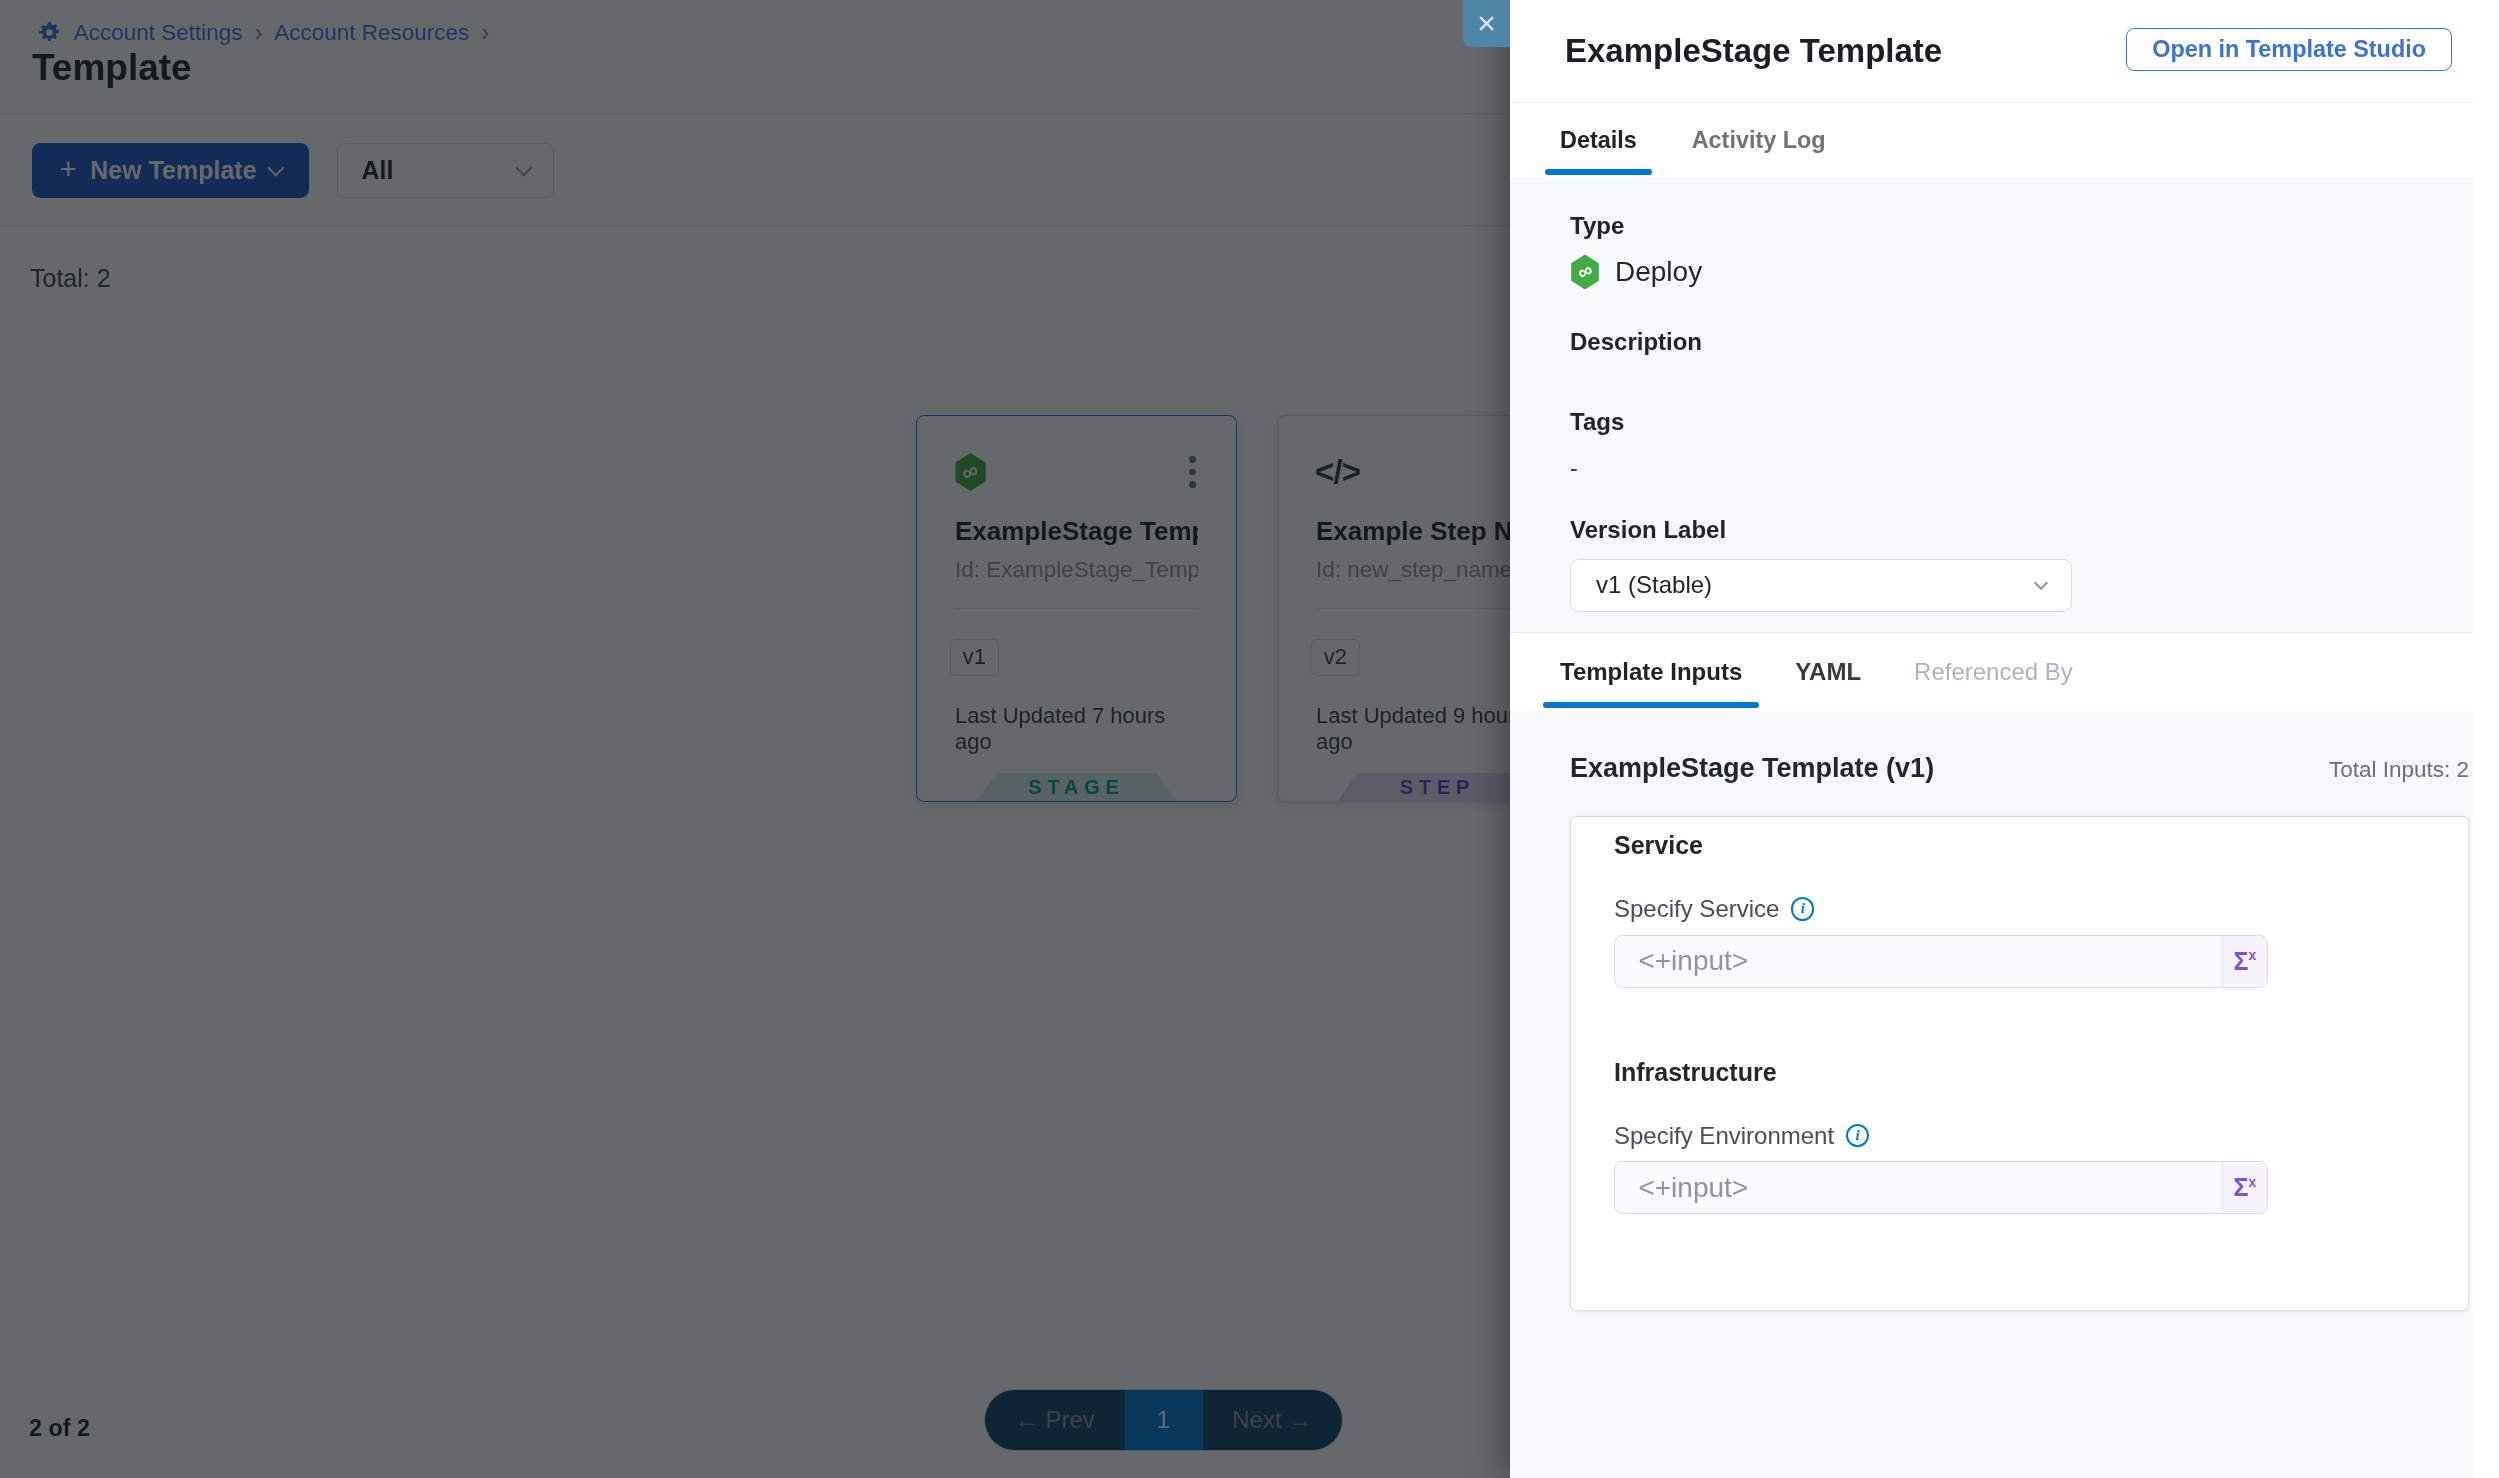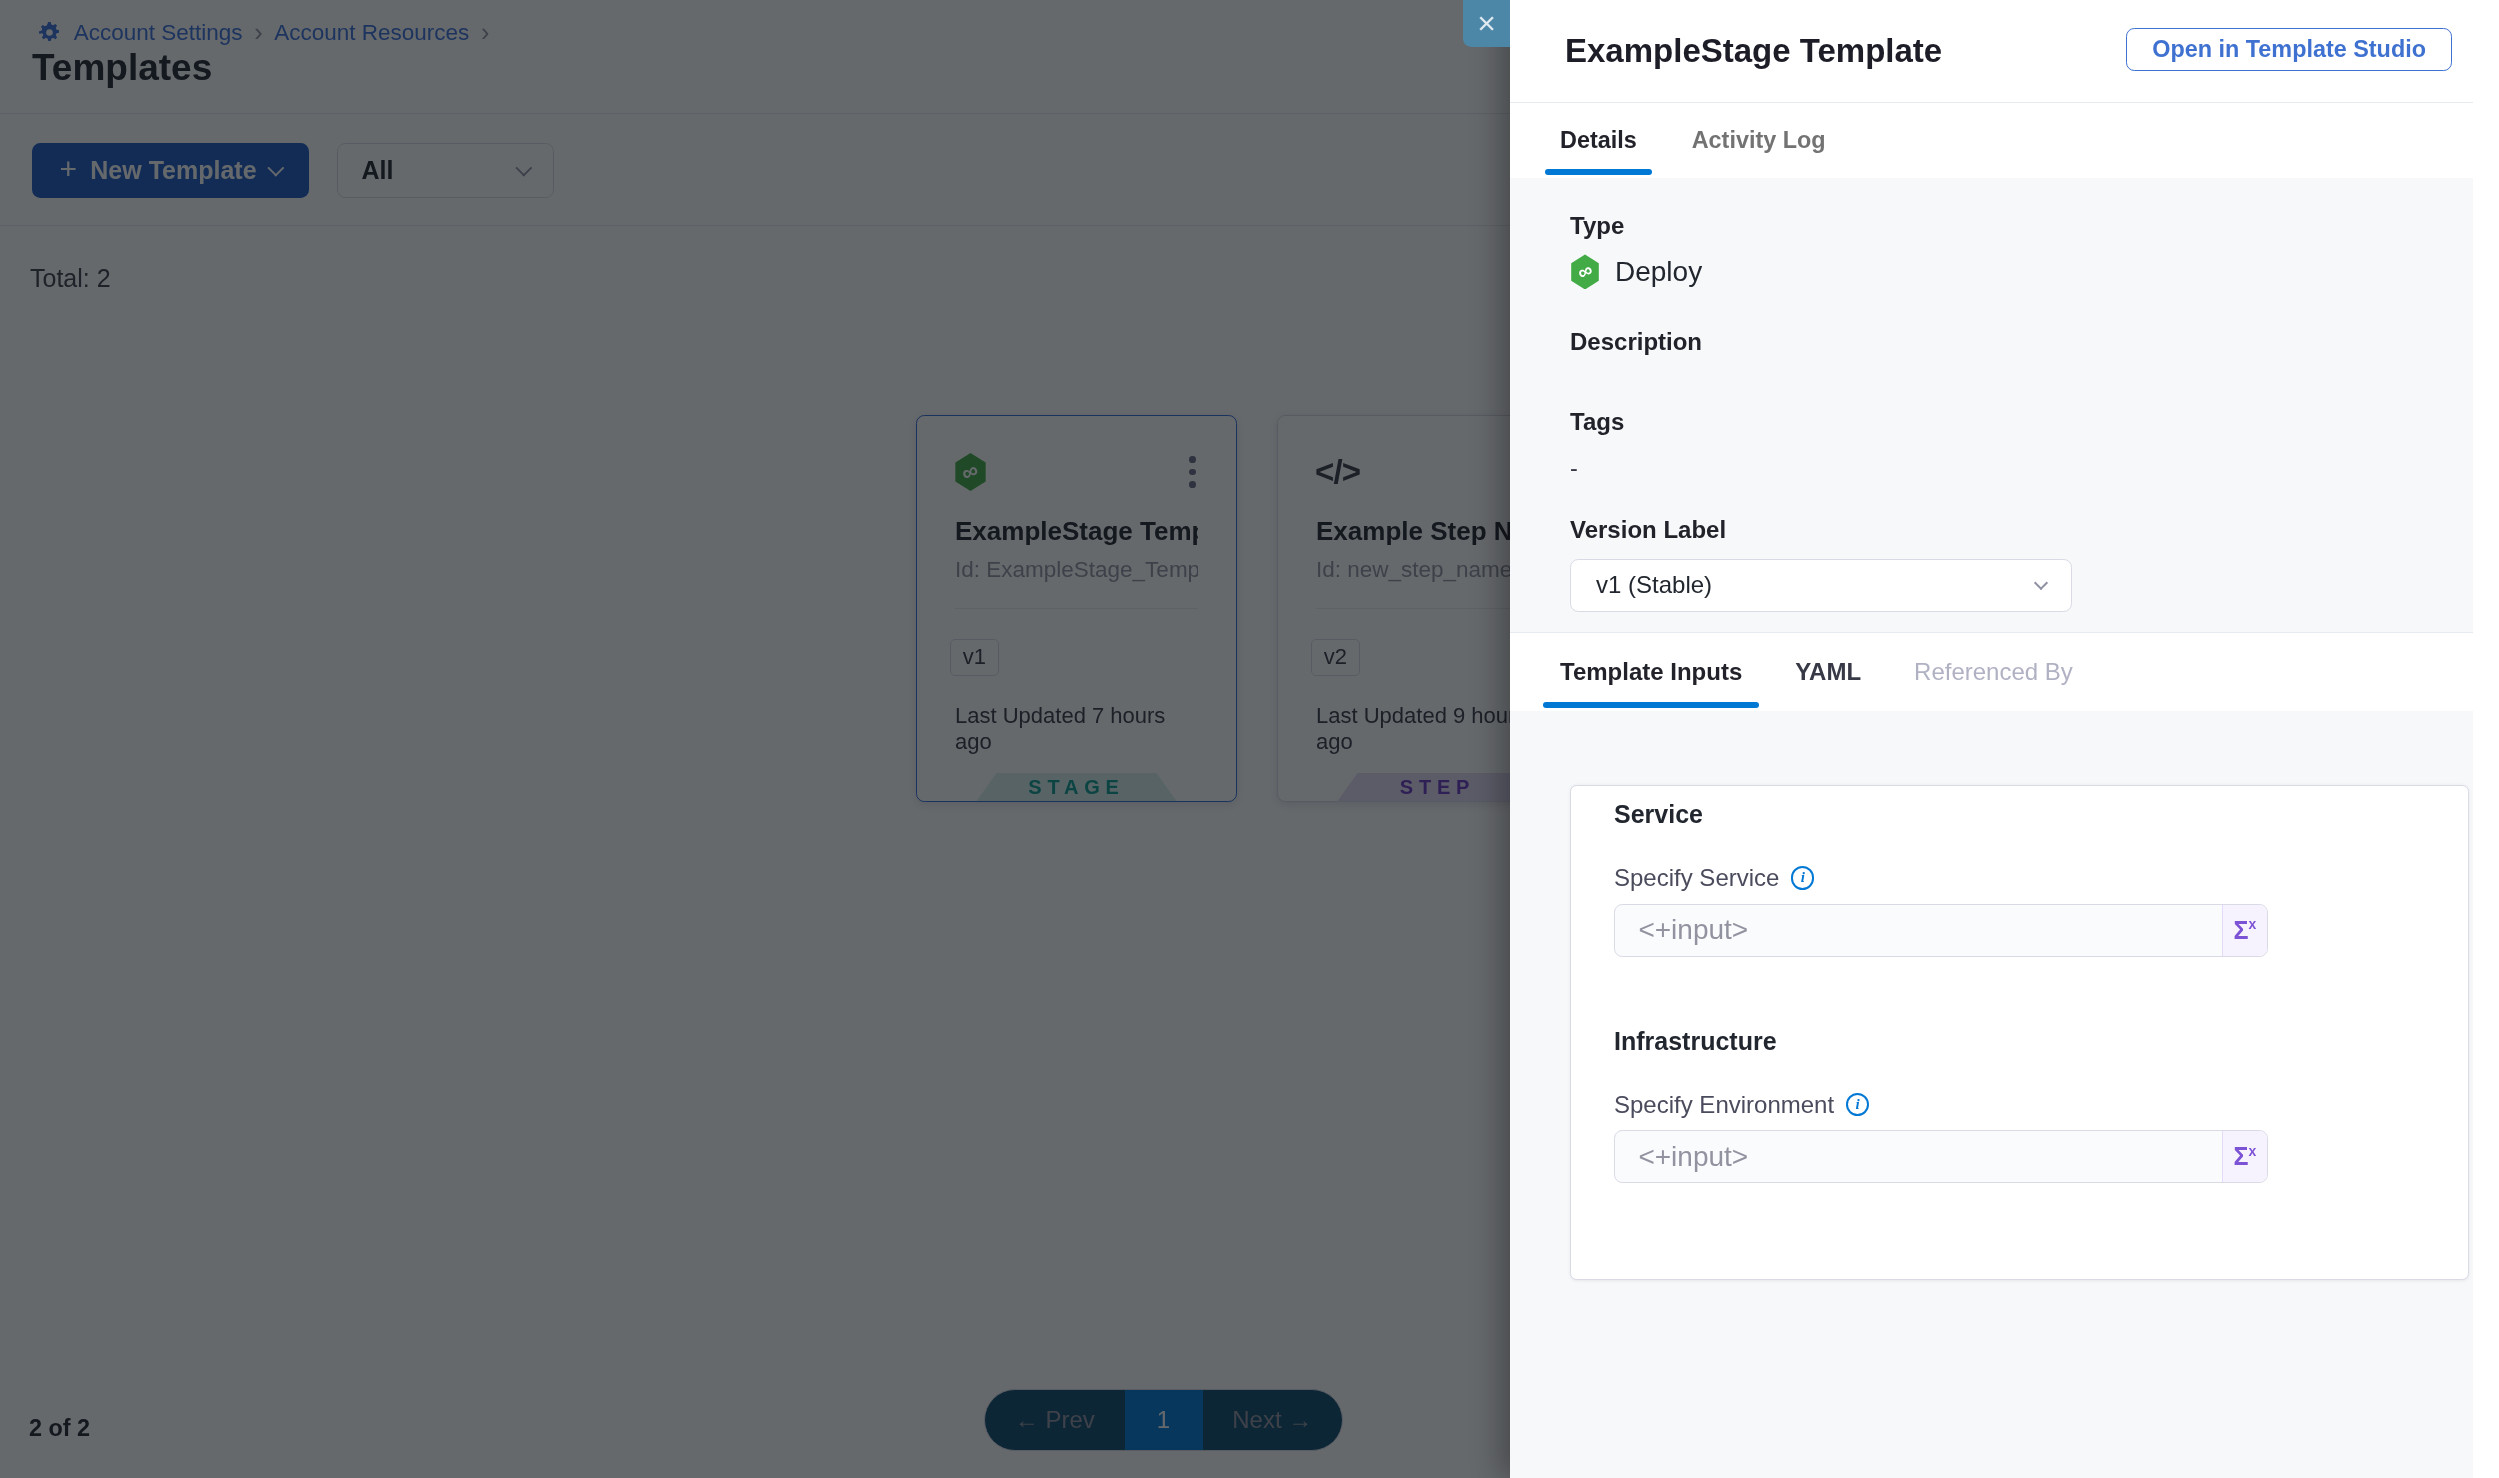--- a/index.html
+++ b/index.html
@@ -116,21 +116,21 @@
     <span>
         <svg class="gear-svg" width="25" height="25" viewBox="0 0 24 24" fill="#3b6fd8">
           <path fill-rule="evenodd" d="M10.8 2h2.4l.5 2.3 1.9.8 2-1.3 1.7 1.7-1.3 2 .8 1.9 2.3.5v2.4l-2.3.5-.8 1.9 1.3 2-1.7 1.7-2-1.3-1.9.8-.5 2.3h-2.4l-.5-2.3-1.9-.8-2 1.3-1.7-1.7 1.3-2-.8-1.9L2 13.2v-2.4l2.3-.5.8-1.9-1.3-2 1.7-1.7 2 1.3 1.9-.8zM12 15.2a3.2 3.2 0 1 0 0-6.4 3.2 3.2 0 0 0 0 6.4z"></path>
         </svg>
       </span>
     <span class="crumb">Account Settings</span>
     <span class="sep">›</span>
     <span class="crumb">Account Resources</span>
     <span class="sep">›</span>
   </div>
-  <div class="page-title">Templates</div>
+  <div class="page-title">Template</div>
   <div class="hr hr1"></div>
 
   <div class="btn-new">
     <span class="plus">+</span>
     <span>New Template</span>
     <span class="chev"></span>
   </div>
   <div class="select-all">
     <span>All</span>
     <span class="chev"></span>
@@ -223,20 +223,24 @@
       </div>
     </div>
 
     <div class="dr-subtabs">
       <div class="subtab active">Template Inputs</div>
       <div class="subtab">YAML</div>
       <div class="subtab disabled">Referenced By</div>
     </div>
 
     <div class="dr-inputs">
+      <div class="inputs-head">
+        <div class="inputs-title">ExampleStage Template (v1)</div>
+        <div class="inputs-total">Total Inputs: 2</div>
+      </div>
       <div class="inputs-card">
 
         <div class="section">
           <div class="sec-title">Service</div>
           <div class="sec-label">
             <span>Specify Service</span>
             <span class="info-i">i</span>
           </div>
           <div class="input-wrap">
             <input type="text" placeholder="&lt;+input&gt;" style="">

